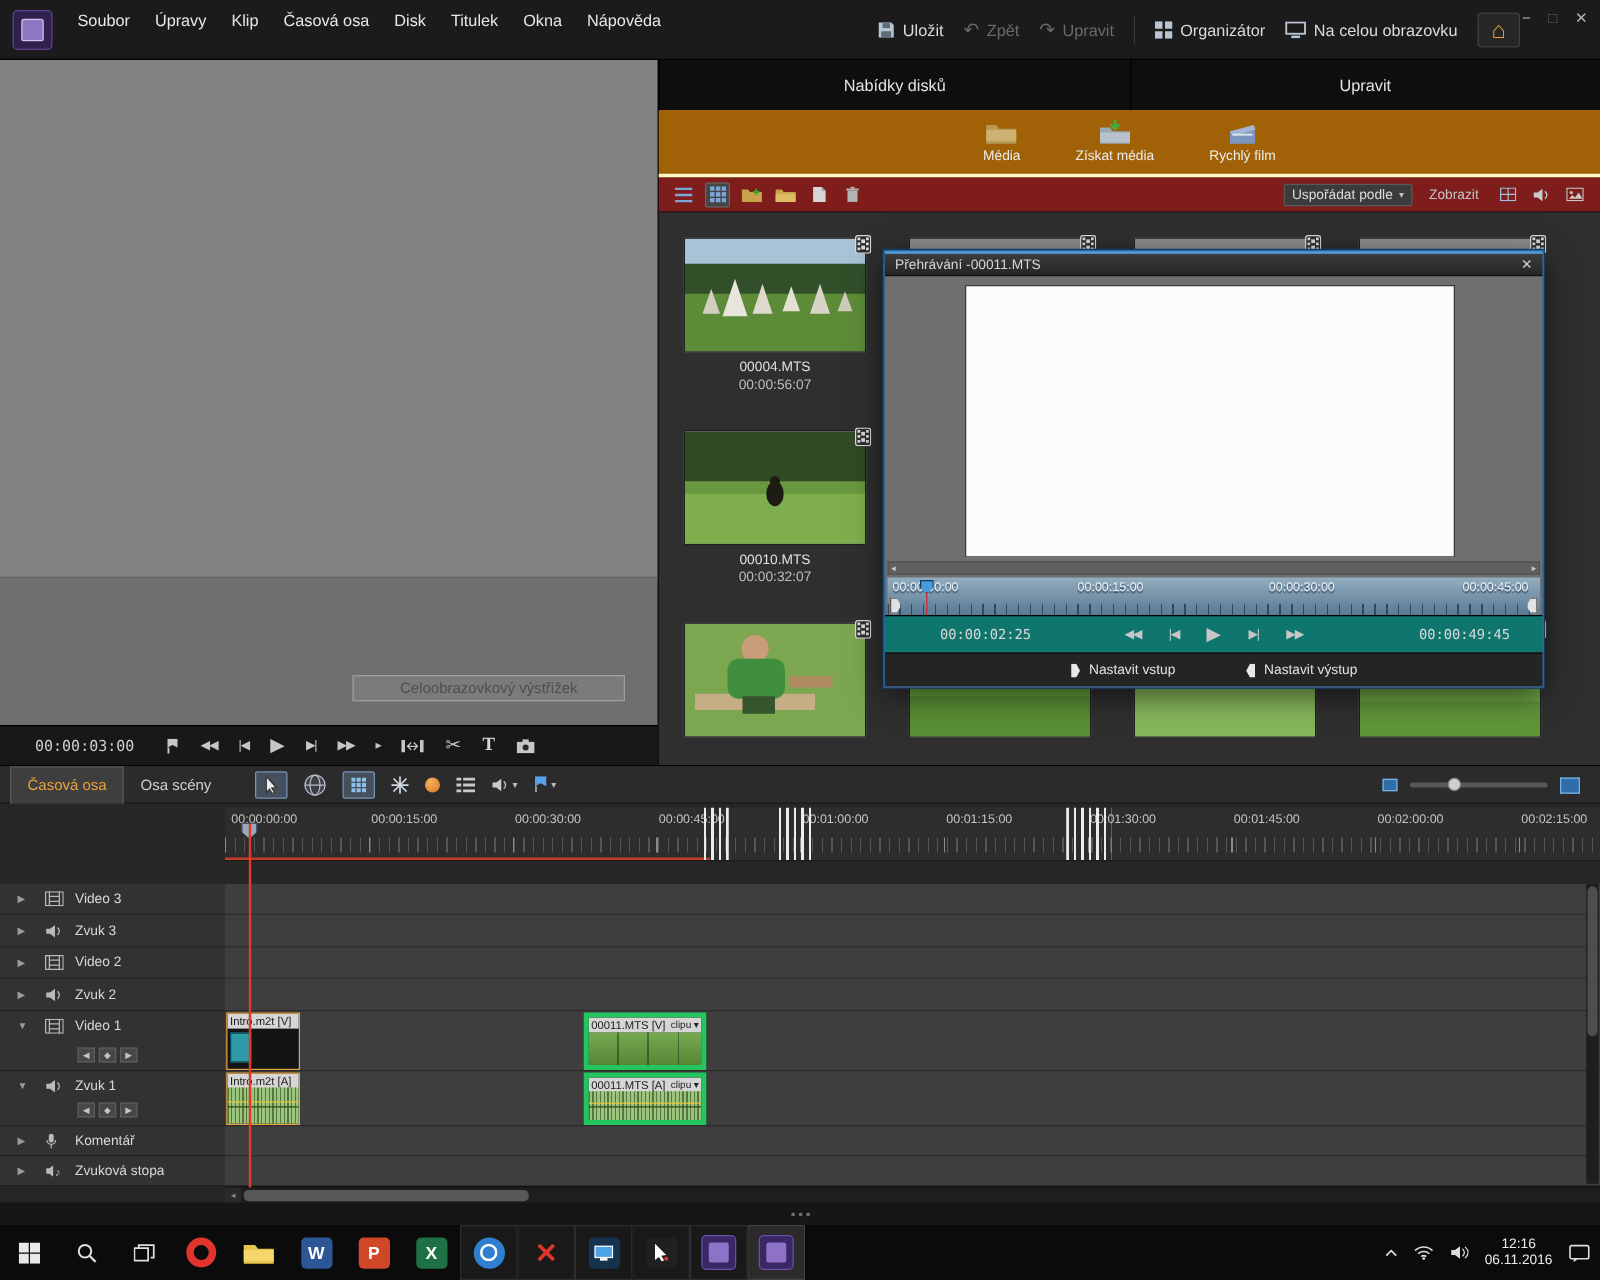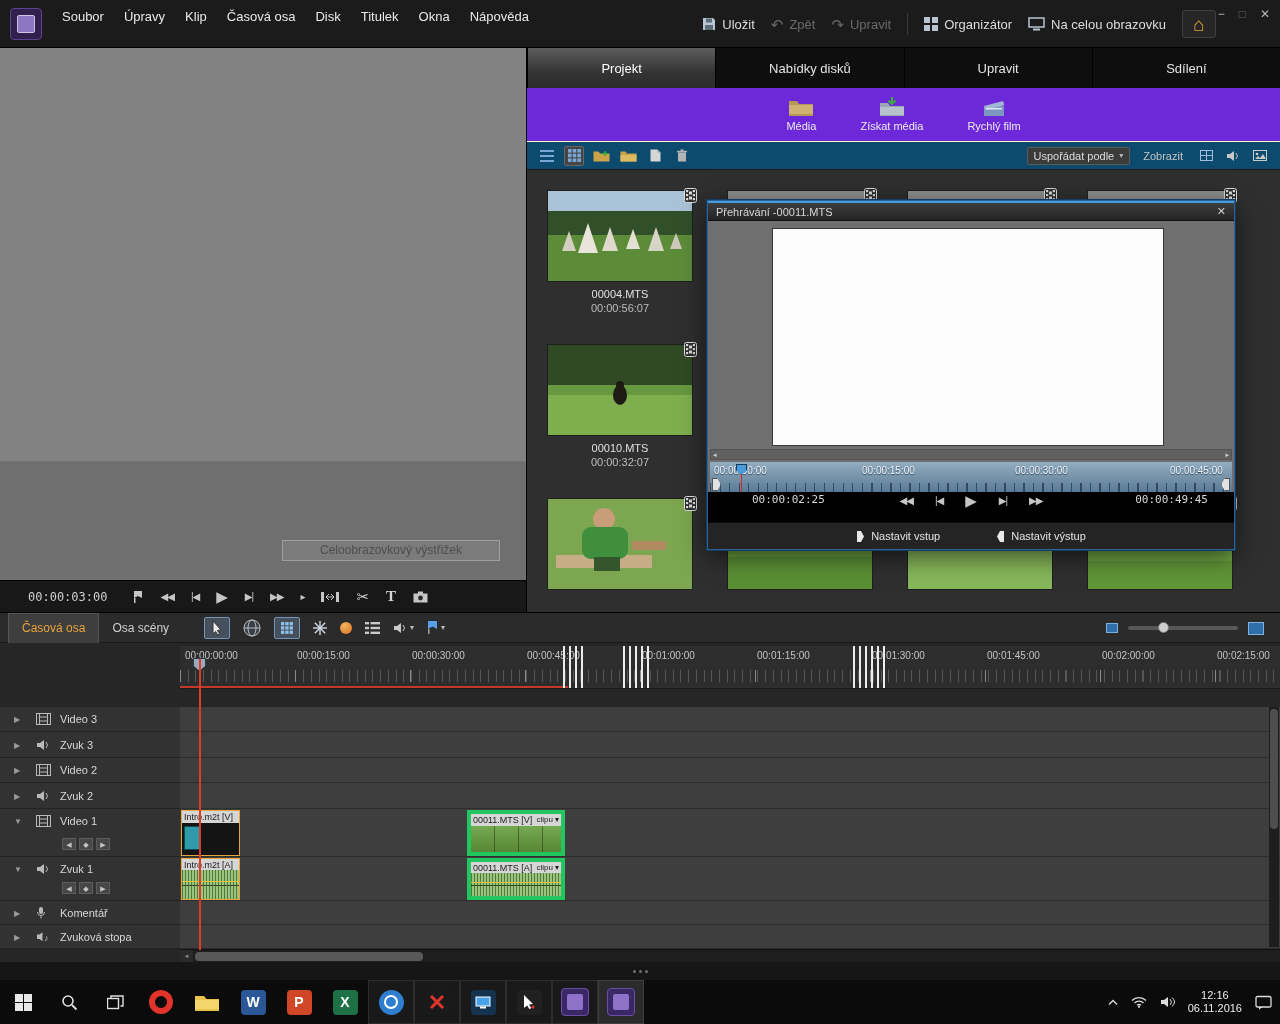--- a/index.html
+++ b/index.html
@@ -33,23 +33,23 @@
 .mon-tc{margin-left:28px;font-size:12px;color:#cfcfcf}
 .mon-ics{display:flex;align-items:center;gap:17px;margin-left:26px}
 .t-ic{color:#c6c6c6;font-size:10px;letter-spacing:-1px;cursor:default;line-height:1}
 .t-ic.big{font-size:15px;letter-spacing:0}
 .ttool{font-family:"Liberation Serif",serif;font-weight:bold;font-size:15px;color:#d6d6d6;letter-spacing:0}
 
 
 .ptabs{position:absolute;left:527px;top:48px;width:753px;height:40px;display:flex;z-index:10}
 .ptab{flex:1;display:flex;align-items:center;justify-content:center;font-size:13px;color:#e4e4e4;background:#0e0e0e;border-left:1px solid #000;cursor:default}
 .ptab.active{background:linear-gradient(#5d5d5d,#343434 60%,#2c2c2c);color:#fff}
-.pactions{position:absolute;left:527px;top:88px;width:753px;height:54px;background:#6d28d9;border-bottom:1px solid #fef9c3;display:flex;align-items:center;justify-content:center;gap:44px}
+.pactions{position:absolute;left:527px;top:88px;width:753px;height:54px;background:#a16207;border-bottom:3px solid #fef9c3;display:flex;align-items:center;justify-content:center;gap:44px}
 .paction{display:flex;flex-direction:column;align-items:center;gap:3px;font-size:11px;color:#ececec}
-.ptoolbar{position:absolute;left:527px;top:142px;width:753px;height:28px;background:#0c4a6e;border-bottom:1px solid #1a1a1a;display:flex;align-items:center;padding:0 10px;gap:7px}
+.ptoolbar{position:absolute;left:527px;top:142px;width:753px;height:28px;background:#7f1d1d;border-bottom:1px solid #1a1a1a;display:flex;align-items:center;padding:0 10px;gap:7px}
 .tool-ic{width:20px;height:20px;display:flex;align-items:center;justify-content:center}
 .tool-ic.sel{background:#454545;border:1px solid #666;border-radius:2px}
 .sp{flex:1}
 .sort-btn{height:18px;padding:0 6px;background:#3b3b3b;border:1px solid #5a5a5a;border-radius:2px;font-size:11px;color:#ddd;display:flex;align-items:center;gap:5px}
 .view-lbl{font-size:11px;color:#c4c4c4;margin:0 6px}
 .chev{font-size:8px;color:#bbb}
 .media-grid{position:absolute;left:527px;top:170px;width:753px;height:442px;background:#2f2f2f;overflow:hidden}
 .mcell{position:absolute;width:178px;height:150px}
 .mthumb{position:absolute;left:16px;top:2px;width:146px;height:92px;background:#8f8f8f;border:1px solid #1f1f1f;overflow:hidden}
 .mfilm{position:absolute;right:12px;top:0}
@@ -64,21 +64,21 @@
 .pmini{position:absolute;left:2px;top:248px;width:522px;height:11px;background:#606060;border:1px solid #535353;display:flex;justify-content:space-between;align-items:center;font-size:7px;color:#cfcfcf;padding:0 2px}
 .pruler{position:absolute;left:2px;top:261px;width:522px;height:30px;background:linear-gradient(#93adc0,#5a7a94);overflow:hidden}
 .prlabel{position:absolute;top:3px;font-size:10px;color:#f0f5fa;text-shadow:0 1px 1px #2c4458;white-space:nowrap}
 .prticks{position:absolute;left:0;right:0;bottom:0;height:9px;background:repeating-linear-gradient(90deg,#2d4a62 0 1px,transparent 1px 9.5px)}
 .trimL,.trimR{position:absolute;bottom:1px;width:9px;height:13px;background:#e2e2e2;border:1px solid #555}
 .trimL{left:2px;clip-path:polygon(0 0,55% 0,100% 50%,55% 100%,0 100%)}
 .trimR{right:2px;clip-path:polygon(100% 0,45% 0,0 50%,45% 100%,100% 100%)}
 .pcti{position:absolute;left:26px;top:2px;width:11px;height:11px;background:#4a9ade;border:1px solid #0f3least}
 .pcti{border:1px solid #103a5e;clip-path:polygon(0 0,100% 0,100% 55%,50% 100%,0 55%)}
 .pcti-line{position:absolute;left:31px;top:12px;width:1px;height:18px;background:#d22}
-.pctl{position:absolute;left:0;top:291px;width:526px;height:30px;background:#000000;border-top:1px solid #000;display:flex;}
+.pctl{position:absolute;left:0;top:291px;width:526px;height:30px;background:#0f766e;border-top:1px solid #000;display:flex;align-items:center}
 .pctl-center{position:absolute;left:50%;transform:translateX(-50%);display:flex;align-items:center;gap:22px}
 .pfoot{position:absolute;left:0;top:321px;width:526px;height:27px;background:#242424;border-top:1px solid #0b0b0b;display:flex;align-items:center;justify-content:center;gap:56px}
 .pfbtn{display:flex;align-items:center;gap:6px;font-size:11px;color:#e2e2e2}
 
 
 .tl{position:absolute;left:0;top:612px;width:1280px;height:368px;background:#262626;border-top:1px solid #000}
 .tl-bar{position:absolute;left:0;top:0;width:100%;height:30px;background:#2b2b2b;border-bottom:1px solid #191919;display:flex;align-items:center}
 .tl-tab{padding:0 13px;font-size:12px;color:#cfcfcf;height:30px;display:flex;align-items:center;cursor:default}
 .tl-tab.active{background:#3e3e3e;border:1px solid #555;border-bottom:none;color:#e8a33d;margin-left:8px}
 .tl-tools{display:flex;align-items:center;gap:13px;margin-left:22px}
@@ -243,24 +243,22 @@
               <rect x="0.5" y="2.5" width="14" height="9" fill="#c6c6c6"></rect>
               <rect x="5" y="0.5" width="5" height="3" fill="#c6c6c6"></rect>
               <circle cx="7.5" cy="7" r="2.4" fill="#2a2a2a"></circle>
             </svg>
           </span>
       </span>
     </div>
   </div>
 
   <div class="ptabs">
-    <div class="ptab active">Projekt</div>
     <div class="ptab">Nabídky disků</div>
     <div class="ptab">Upravit</div>
-    <div class="ptab">Sdílení</div>
   </div>
 
   <div class="pactions">
     <div class="paction">
       <span>
           <svg width="26" height="20">
             <path d="M1 4h8l2 3h14v12H1z" fill="#b59a54"></path>
             <path d="M1 8h24v9H1z" fill="#cdb272"></path>
           </svg>
         </span>

